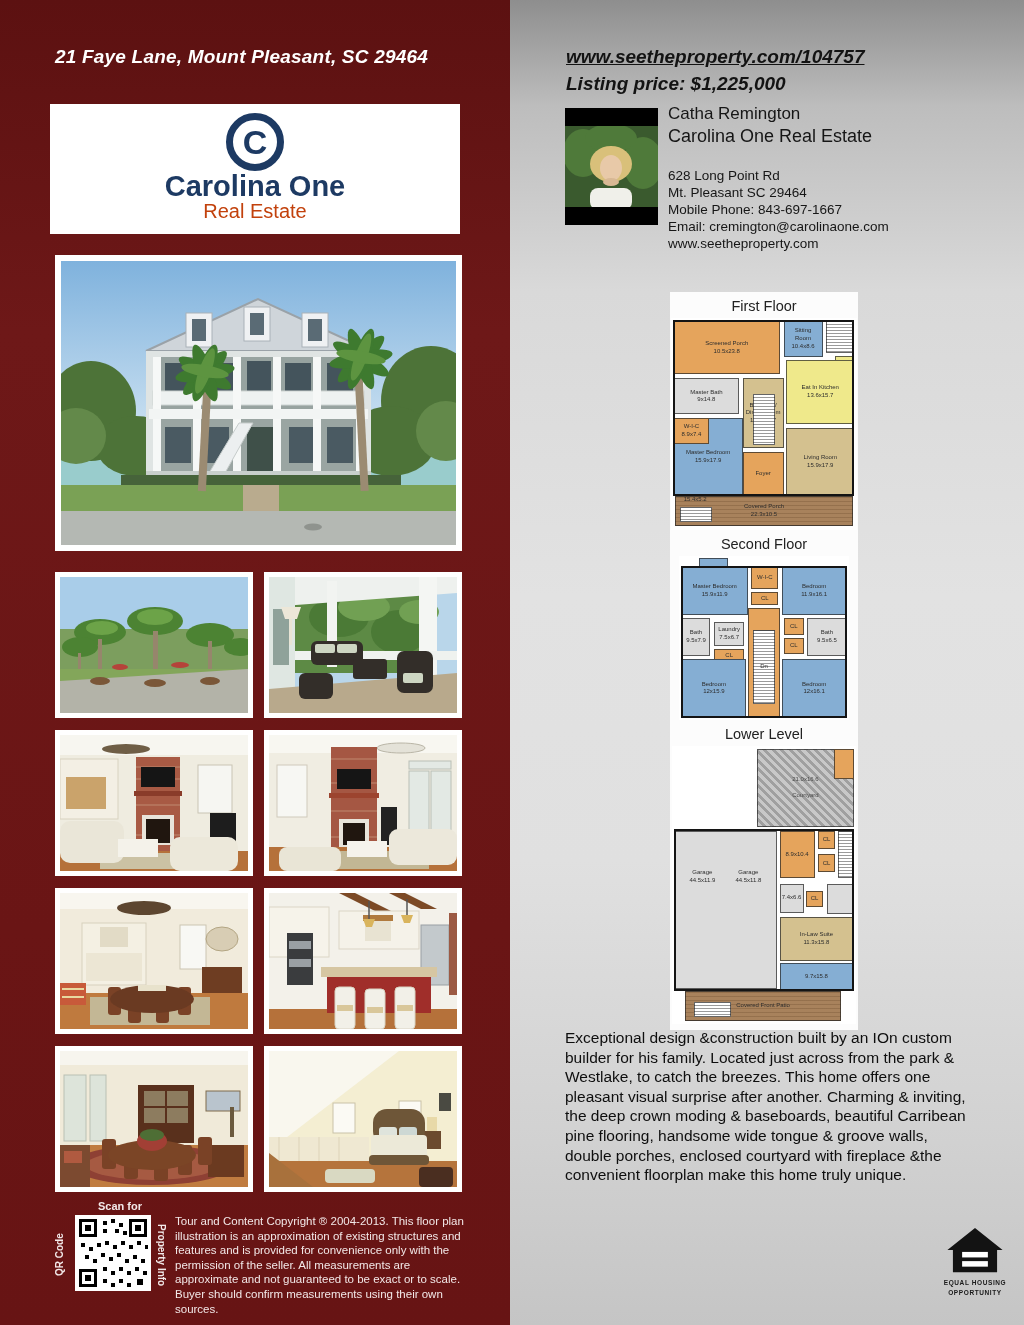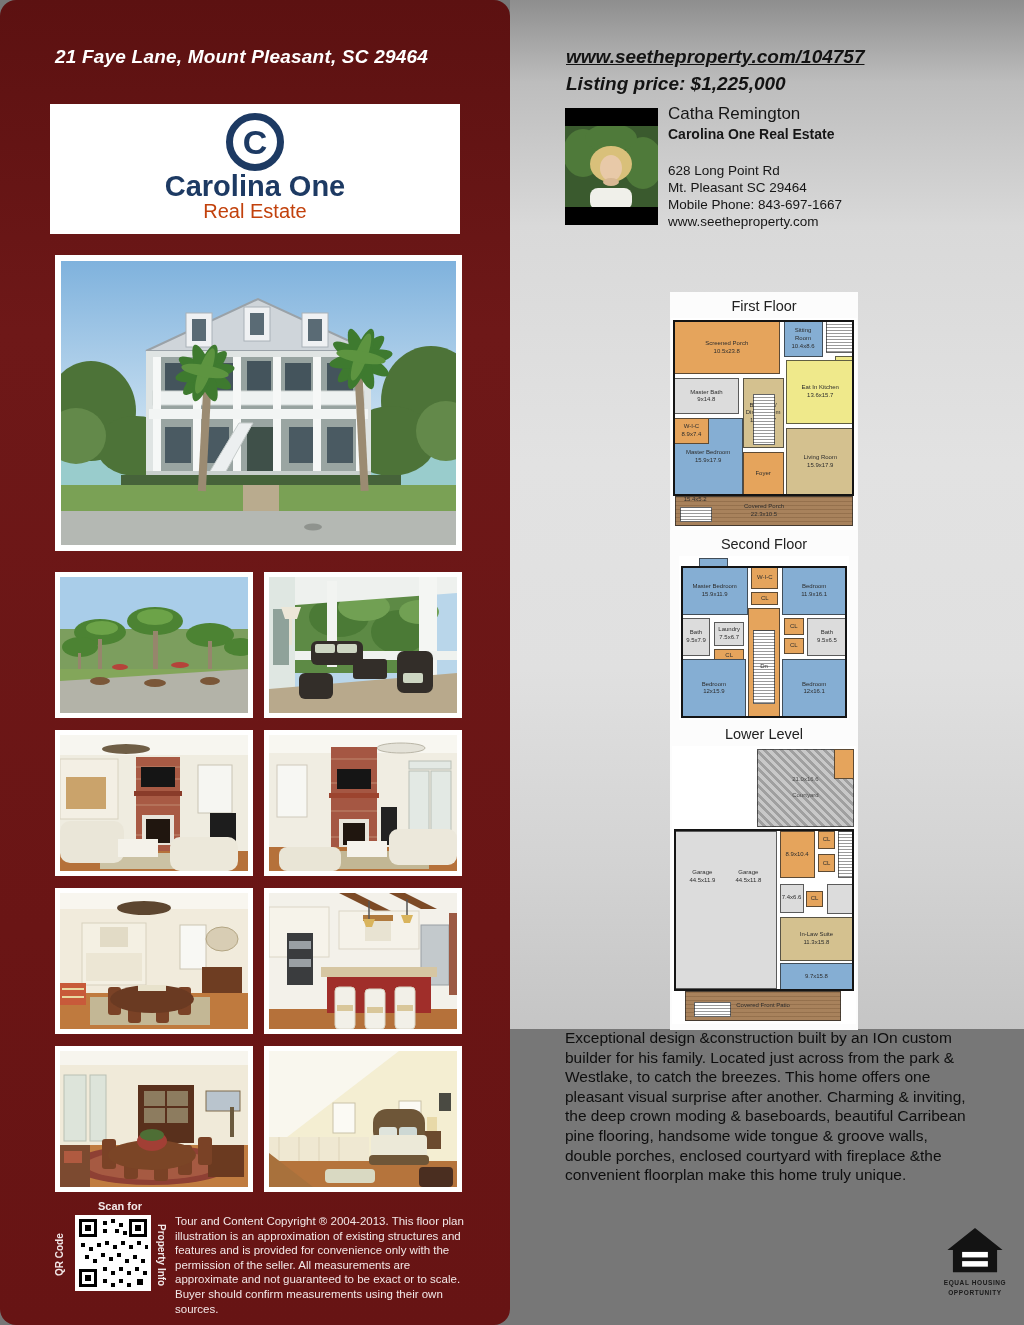--- a/index.html
+++ b/index.html
@@ -1,20 +1,20 @@
 <!DOCTYPE html>
 <html><head>
 <meta charset="utf-8">
 <style>
   html,body{margin:0;padding:0;background:#777;}
   .page{position:relative;width:1024px;height:1325px;overflow:hidden;
         font-family:"Liberation Sans",sans-serif;margin:0 auto;}
   
   .left-panel{position:absolute;left:0;top:0;width:510px;height:1325px;
-      background:linear-gradient(180deg,#5c1111 0%,#6e1818 25%,#6a1515 70%,#671414 100%);border-radius:16px;}
+      background:linear-gradient(180deg,#5c1111 0%,#6e1818 25%,#6a1515 70%,#671414 100%);}
   .address{position:absolute;left:55px;top:46px;color:#fff;font-size:19px;
       font-weight:bold;font-style:italic;letter-spacing:.2px;}
   .logo-box{position:absolute;left:50px;top:104px;width:410px;height:130px;
       background:#fff;text-align:center;}
   .logo-ring{width:44px;height:44px;border:7px solid #1d3a63;border-radius:50%;
       margin:9px auto 1px auto;display:flex;align-items:center;justify-content:center;}
   .logo-c{font-size:34px;font-weight:bold;color:#1d3a63;line-height:1;}
   .logo-brand{font-size:29px;font-weight:bold;color:#1d3a63;line-height:1.0;}
   .logo-sub{font-size:20px;color:#c2410c;line-height:1.05;}
   .main-photo{position:absolute;left:55px;top:255px;width:407px;height:296px;
@@ -28,30 +28,30 @@
   .qr-wrap{position:absolute;left:52px;top:1200px;width:130px;height:116px;color:#f3e9e9;font-weight:bold;}
   .qr-top{position:absolute;left:18px;top:0;width:100px;text-align:center;font-size:11px;}
   .qr-code{position:absolute;left:23px;top:15px;width:76px;height:76px;background:#fff;}
   .qr-side-l{position:absolute;left:2px;top:18px;font-size:10px;
       writing-mode:vertical-rl;transform:rotate(180deg);height:74px;text-align:center;}
   .qr-side-r{position:absolute;left:104px;top:18px;font-size:10px;
       writing-mode:vertical-rl;height:74px;text-align:center;}
   .copyright{position:absolute;left:175px;top:1214px;width:290px;color:#f2e7e7;
       font-size:11.5px;line-height:14.6px;}
   
-  .right-panel{position:absolute;left:510px;top:0;width:514px;height:1029px;
+  .right-panel{position:absolute;left:510px;top:0;width:514px;height:1325px;
       background:linear-gradient(180deg,#8e8e8e 0%,#bdbdbd 8%,#d9d9d9 22%,#e2e2e2 45%,#e0e0e0 65%,#d2d2d2 85%,#c5c5c5 100%);}
   .site-url{position:absolute;left:56px;top:46px;font-size:19px;font-weight:bold;
       font-style:italic;color:#131313;text-decoration:underline;cursor:pointer;}
   .price{position:absolute;left:56px;top:73px;font-size:19px;font-weight:bold;
       font-style:italic;color:#131313;}
   .agent-photo{position:absolute;left:55px;top:108px;width:93px;height:117px;background:#000;}
   .agent-info{position:absolute;left:158px;top:104px;width:340px;color:#161616;}
   .agent-name{font-size:17px;font-weight:normal;}
-  .agent-co{font-size:14px;font-weight:bold;margin-top:2px;}
+  .agent-co{font-size:18px;font-weight:normal;margin-top:2px;}
   .agent-lines{font-size:13.5px;line-height:17px;margin-top:20px;}
   
   .fp-strip{position:absolute;left:160px;top:292px;width:188px;background:#fcfcfc;
       padding-bottom:6px;}
   .fp-title{font-size:14.5px;color:#222;text-align:center;padding:6px 0 4px 0;}
   .plan{position:relative;margin:0 auto;background:#fff;}
   .room{position:absolute;box-sizing:border-box;border:1px solid rgba(35,35,35,.7);
       display:flex;align-items:center;justify-content:center;text-align:center;overflow:hidden;}
   .room span{font-size:6px;line-height:1.3;color:#2d2d2d;white-space:pre-line;}
   .room.none{border:none;background:transparent!important;}
@@ -524,20 +524,21 @@
       </svg>
     </div>
 
     <div class="agent-info">
       <div class="agent-name">Catha Remington</div>
       <div class="agent-co">Carolina One Real Estate</div>
       <div class="agent-lines">
         <div>628 Long Point Rd</div>
         <div>Mt. Pleasant SC 29464</div>
         <div>Mobile Phone: 843-697-1667</div>
+        <div>Email: cremington@carolinaone.com</div>
         <div>www.seetheproperty.com</div>
       </div>
     </div>
 
     <div class="fp-strip">
       <div class="fp-title">First Floor</div>
       <div class="plan" style="width: 186px; height: 212px;">
           <div class="room wood" style="left: 2%; top: 84%; width: 96%; height: 14%; background-color: rgb(168, 130, 92);">
             <span>Covered Porch
 22.3x10.5</span>

